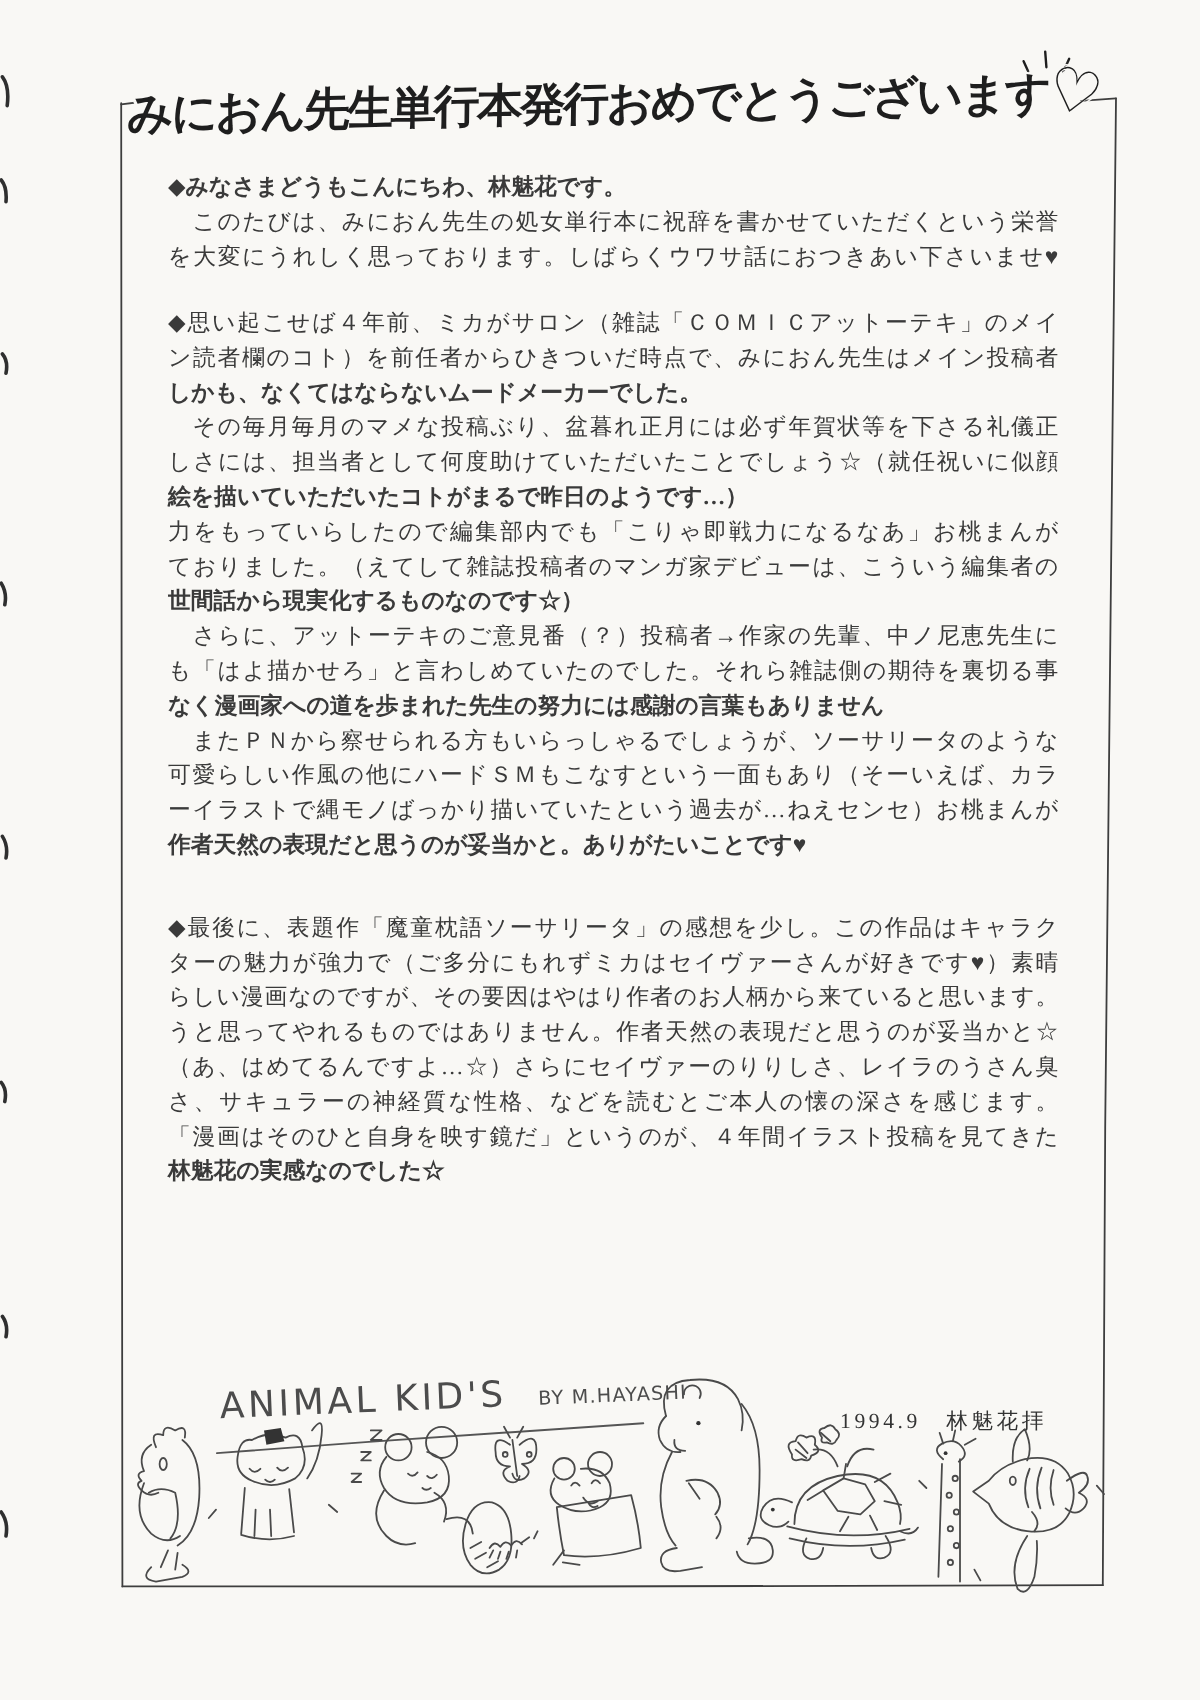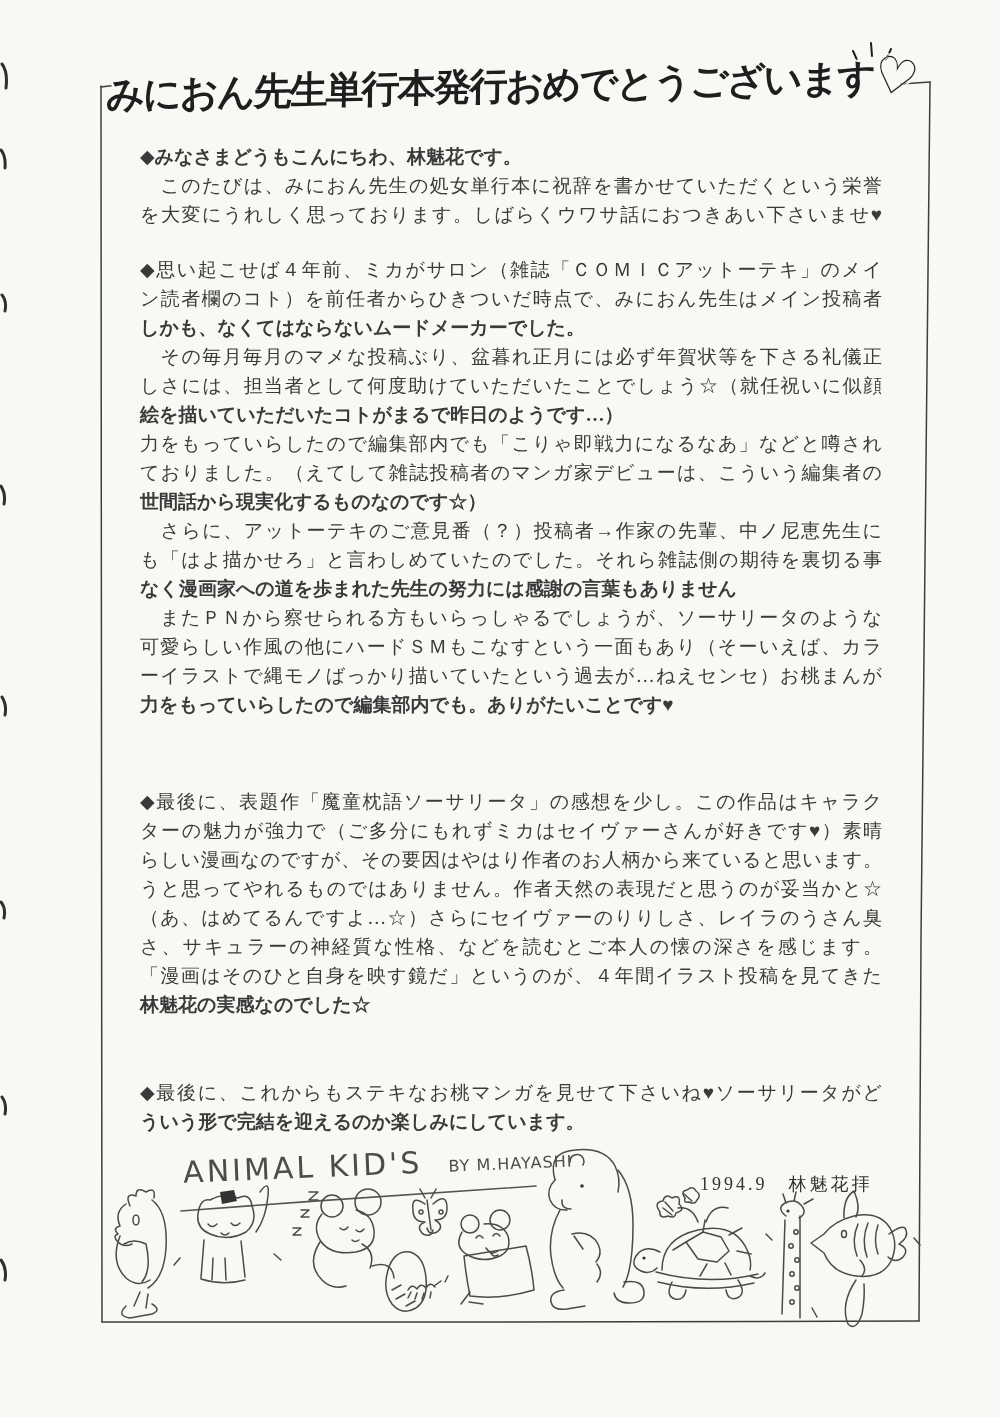--- a/index.html
+++ b/index.html
@@ -20,21 +20,21 @@
                  2px 2px 0 #f9f8f5,0 0 5px #f9f8f5;
   }
   .title .heart{display:inline-block; font-size:50px; transform:rotate(14deg) translateY(4px); letter-spacing:0;}
   
   .letter{
     position:absolute; left:140px; top:142px; width:742px;
     font-size:19px; line-height:29px; letter-spacing:0;
   }
   .para{margin:0 0 0 0;}
   .para.gap-sm{margin-bottom:26px;}
-  .para.gap-lg{margin-bottom:68px;}
+  .para.gap-lg{margin-bottom:40px;}
   .para.gap-md{margin-bottom:59px;}
   .line{text-align:justify; text-align-last:justify; height:29px; overflow:visible;}
   .line.short{text-align-last:left;font-weight:bold;}
   
   .ak{
     position:absolute; left:183px; top:1146px; width:420px;
     font-family:"DejaVu Sans","Liberation Sans",sans-serif;
     color:#4c4c4c; transform:rotate(-2.4deg); white-space:nowrap;
   }
   .ak .ak-label{font-size:30px; letter-spacing:3px;}
@@ -93,45 +93,41 @@
       <div class="line">　このたびは、みにおん先生の処女単行本に祝辞を書かせていただくという栄誉</div>
       <div class="line">を大変にうれしく思っております。しばらくウワサ話におつきあい下さいませ♥</div>
     </div>
     <div class="para gap-lg">
       <div class="line">◆思い起こせば４年前、ミカがサロン（雑誌「ＣＯＭＩＣアットーテキ」のメイ</div>
       <div class="line">ン読者欄のコト）を前任者からひきついだ時点で、みにおん先生はメイン投稿者</div>
       <div class="line short">しかも、なくてはならないムードメーカーでした。</div>
       <div class="line">　その毎月毎月のマメな投稿ぶり、盆暮れ正月には必ず年賀状等を下さる礼儀正</div>
       <div class="line">しさには、担当者として何度助けていただいたことでしょう☆（就任祝いに似顔</div>
       <div class="line short">絵を描いていただいたコトがまるで昨日のようです…）</div>
-      <div class="line">力をもっていらしたので編集部内でも「こりゃ即戦力になるなあ」などと噂され</div>
+      <div class="line">力をもっていらしたので編集部内でも「こりゃ即戦力になるなあ」お桃まんが</div>
       <div class="line">ておりました。（えてして雑誌投稿者のマンガ家デビューは、こういう編集者の</div>
       <div class="line short">世間話から現実化するものなのです☆）</div>
       <div class="line">　さらに、アットーテキのご意見番（？）投稿者→作家の先輩、中ノ尼恵先生に</div>
       <div class="line">も「はよ描かせろ」と言わしめていたのでした。それら雑誌側の期待を裏切る事</div>
       <div class="line short">なく漫画家への道を歩まれた先生の努力には感謝の言葉もありません</div>
       <div class="line">　またＰＮから察せられる方もいらっしゃるでしょうが、ソーサリータのような</div>
       <div class="line">可愛らしい作風の他にハードＳＭもこなすという一面もあり（そーいえば、カラ</div>
       <div class="line">ーイラストで縄モノばっかり描いていたという過去が…ねえセンセ）お桃まんが</div>
-      <div class="line short">力をもっていらしたので編集部内でも。ありがたいことです♥</div>
+      <div class="line short">作者天然の表現だと思うのが妥当かと。ありがたいことです♥</div>
     </div>
     <div class="para gap-md">
       <div class="line">◆最後に、表題作「魔童枕語ソーサリータ」の感想を少し。この作品はキャラク</div>
       <div class="line">ターの魅力が強力で（ご多分にもれずミカはセイヴァーさんが好きです♥）素晴</div>
       <div class="line">らしい漫画なのですが、その要因はやはり作者のお人柄から来ていると思います。</div>
       <div class="line">うと思ってやれるものではありません。作者天然の表現だと思うのが妥当かと☆</div>
       <div class="line">（あ、はめてるんですよ…☆）さらにセイヴァーのりりしさ、レイラのうさん臭</div>
       <div class="line">さ、サキュラーの神経質な性格、などを読むとご本人の懐の深さを感じます。</div>
       <div class="line">「漫画はそのひと自身を映す鏡だ」というのが、４年間イラスト投稿を見てきた</div>
       <div class="line short">林魅花の実感なのでした☆</div>
     </div>
-    <div class="para">
-      <div class="line">◆最後に、これからもステキなお桃マンガを見せて下さいね♥ソーサリータがど</div>
-      <div class="line short">ういう形で完結を迎えるのか楽しみにしています。</div>
-    </div>
   </div>
 
   <div class="ak">
     <span class="ak-label">ANIMAL KID'S</span><span class="by">BY M.HAYASHI</span>
     <svg class="underline" width="360" height="14" viewBox="0 0 360 14">
       <path d="M2,12 C120,8 260,4 358,2" fill="none" stroke="#555" stroke-width="1.6" stroke-linecap="round"></path>
     </svg>
   </div>
 
   <div class="sig">1994.9　林魅花拝</div>

